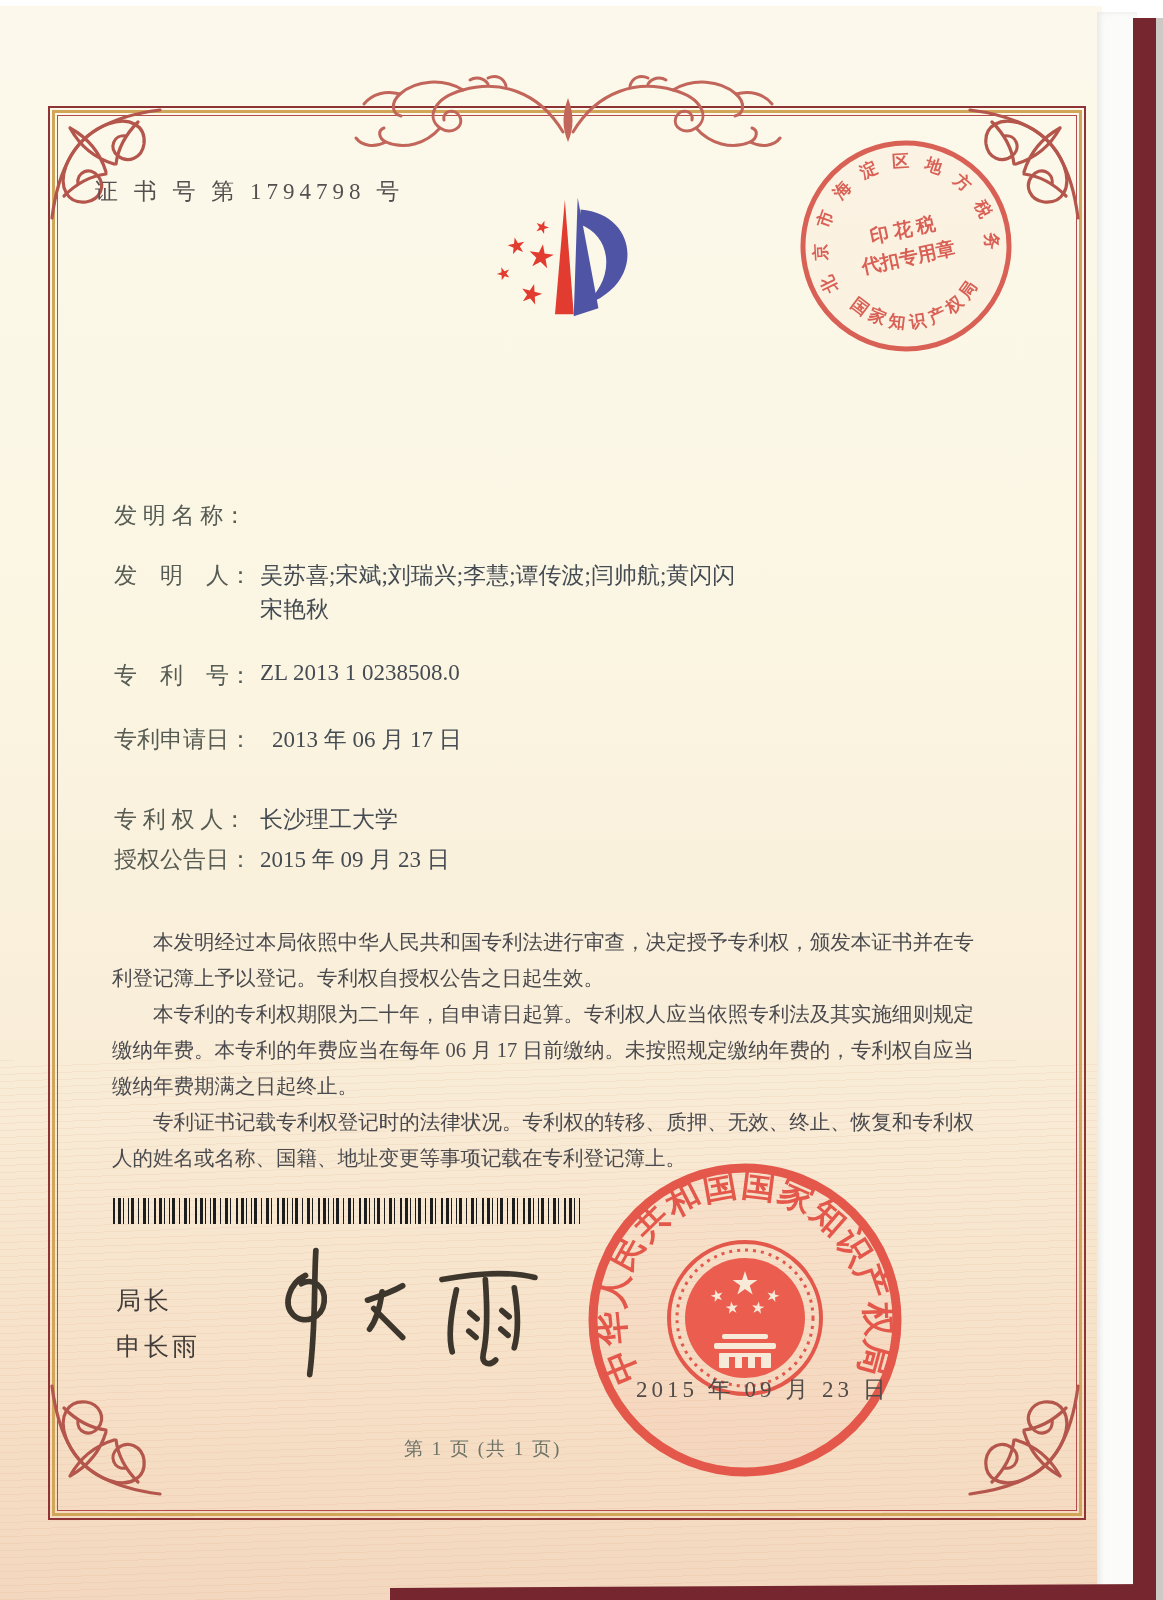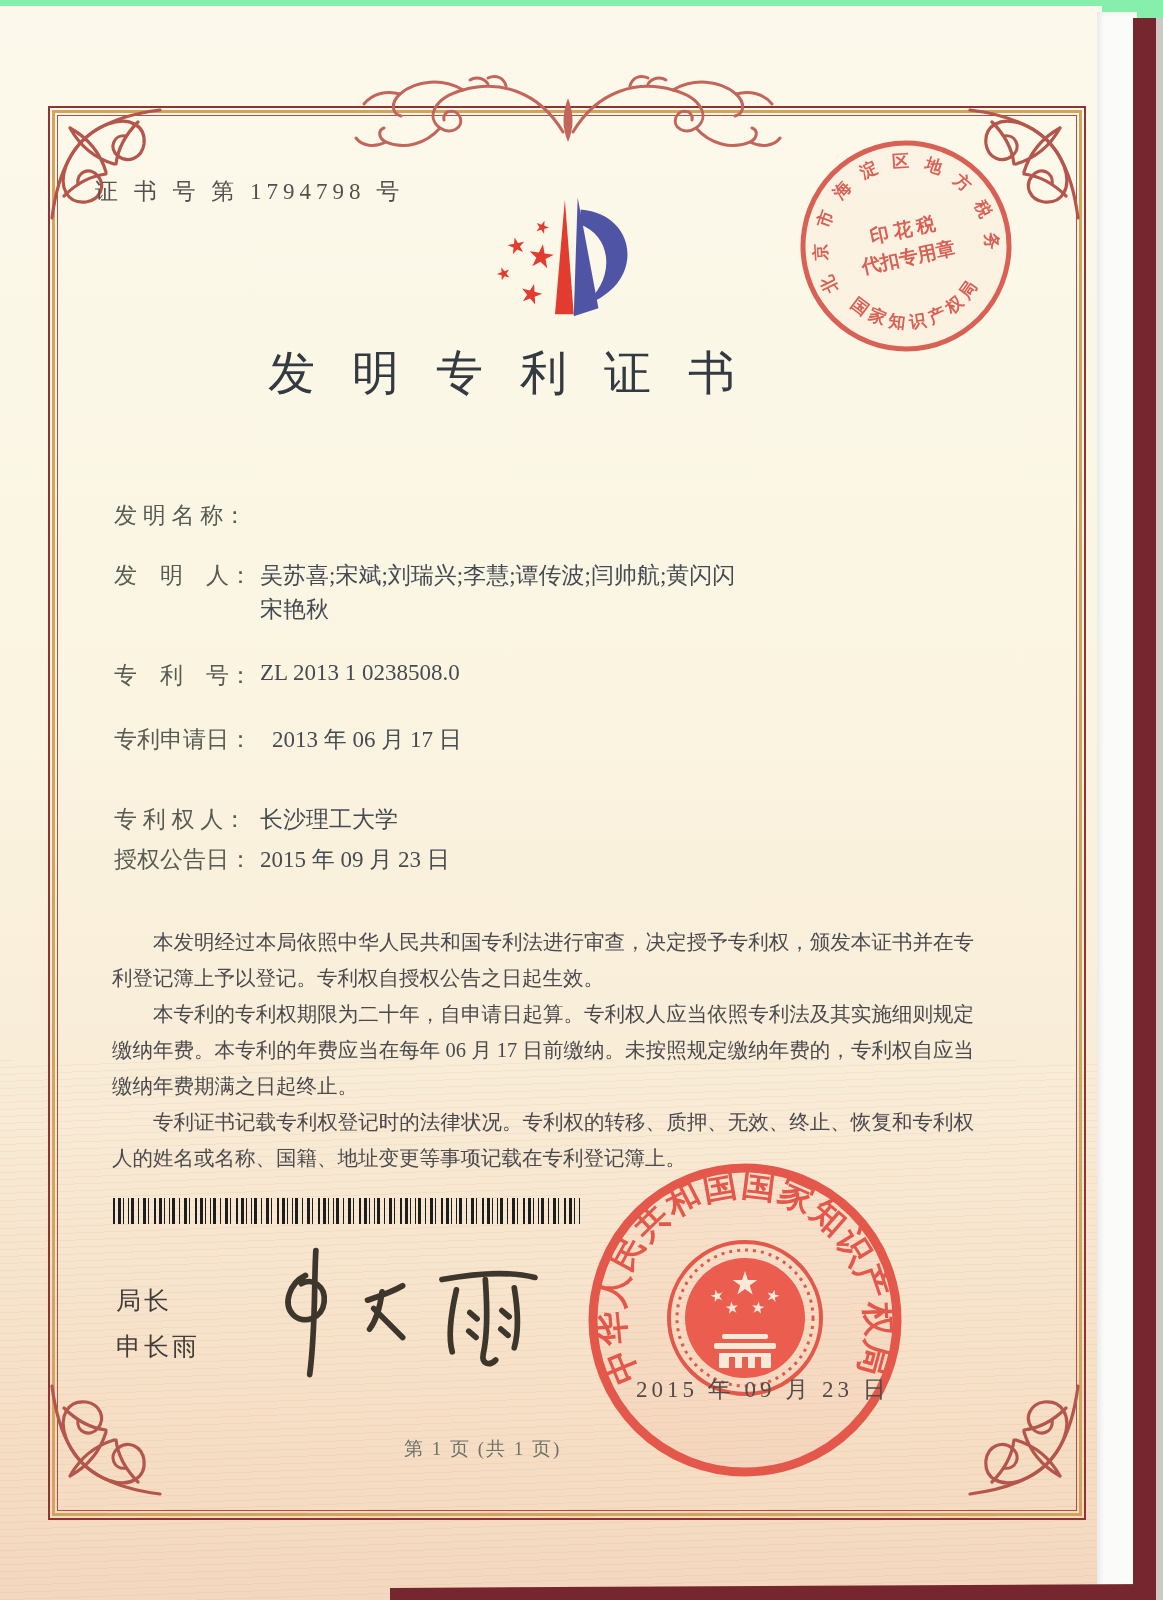--- a/index.html
+++ b/index.html
@@ -1,17 +1,17 @@
 <!DOCTYPE html>
 <html><head>
 <meta charset="utf-8">
 <style>
   html,body{margin:0;padding:0;background:#e9e7e3;}
   .stage{position:relative;width:1163px;height:1600px;overflow:hidden;
-         font-family:"Liberation Serif","DejaVu Serif",serif;background:#86efac;}
+         font-family:"Liberation Serif","DejaVu Serif",serif;background:#ffffff;}
   .paper{position:absolute;left:0;top:6px;width:1102px;height:1594px;
          background:linear-gradient(180deg,#fcf9ec 0%,#fbf6e3 38%,#f9edd8 66%,#f6dfc6 88%,#f3d8bf 100%);}
   .texture{position:absolute;left:0;top:1060px;width:1102px;height:540px;pointer-events:none;
          background:repeating-linear-gradient(178deg,rgba(208,140,100,0.10) 0 1px,rgba(0,0,0,0) 1px 7px);}
   .page-under{position:absolute;left:1097px;top:12px;width:40px;height:1588px;background:#fbfbfa;
          box-shadow:inset 3px 0 6px rgba(0,0,0,0.08);}
   .cover{position:absolute;left:1133px;top:18px;width:30px;height:1582px;background:#75262f;}
   .cover-edge{position:absolute;left:1156px;top:18px;width:7px;height:1582px;background:#cfc9c6;}
   .cover-bottom{position:absolute;left:390px;top:1586px;width:760px;height:16px;background:#75262f;transform:rotate(-0.3deg);}
 
@@ -115,21 +115,20 @@
     <use href="#star" transform="translate(98,50) scale(7) rotate(20)" fill="#e23b30"></use>
     <use href="#star" transform="translate(72,69) scale(9) rotate(-12)" fill="#e23b30"></use>
     <use href="#star" transform="translate(97,80) scale(13) rotate(8)" fill="#e23b30"></use>
     <use href="#star" transform="translate(59,97) scale(7) rotate(-20)" fill="#e23b30"></use>
     <use href="#star" transform="translate(87,118) scale(11) rotate(15)" fill="#e23b30"></use>
     <polygon points="121,22 111,138 130,138" fill="#e23b30"></polygon>
     <polygon points="134,20 130,140 155,132" fill="#5054a5"></polygon>
     <path d="M137,32 C186,36 199,86 167,114 C158,122 148,127 139,129 C170,108 173,61 136,47 Z" fill="#5054a5"></path>
   </svg>
 
-  <div class="title">发明专利证书</div>
 
   <div class="field f0">
     <span class="lab">发 明 名 称：</span>
   </div>
   <div class="field f1">
     <span class="lab">发　明　人：</span>
     <span class="val">吴苏喜;宋斌;刘瑞兴;李慧;谭传波;闫帅航;黄闪闪</span>
   </div>
   <div class="cont f1b">宋艳秋</div>
   <div class="field f2">

